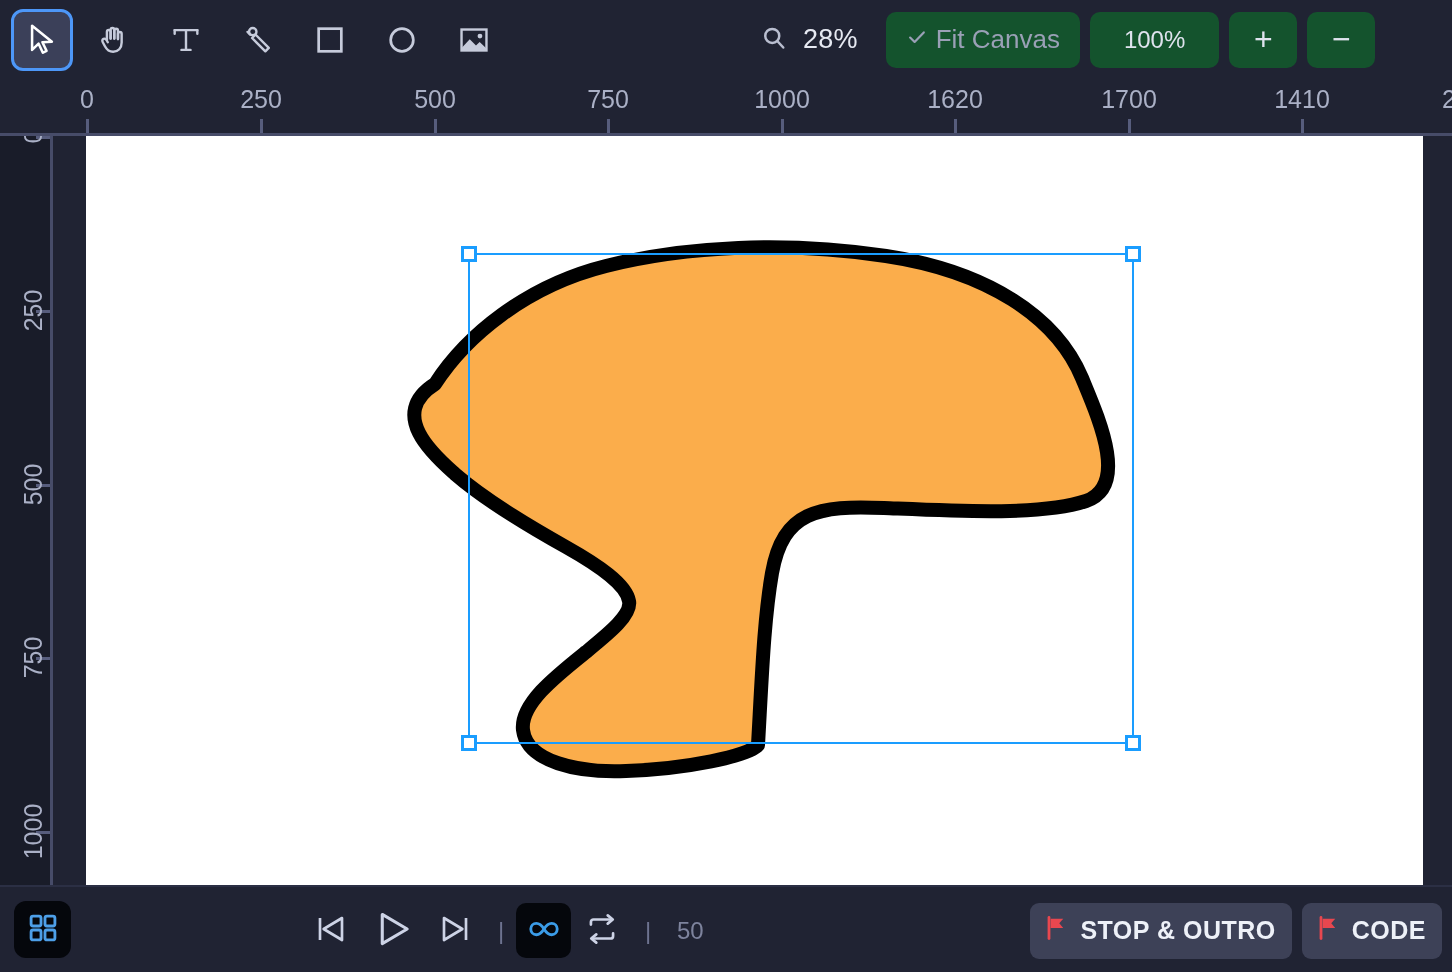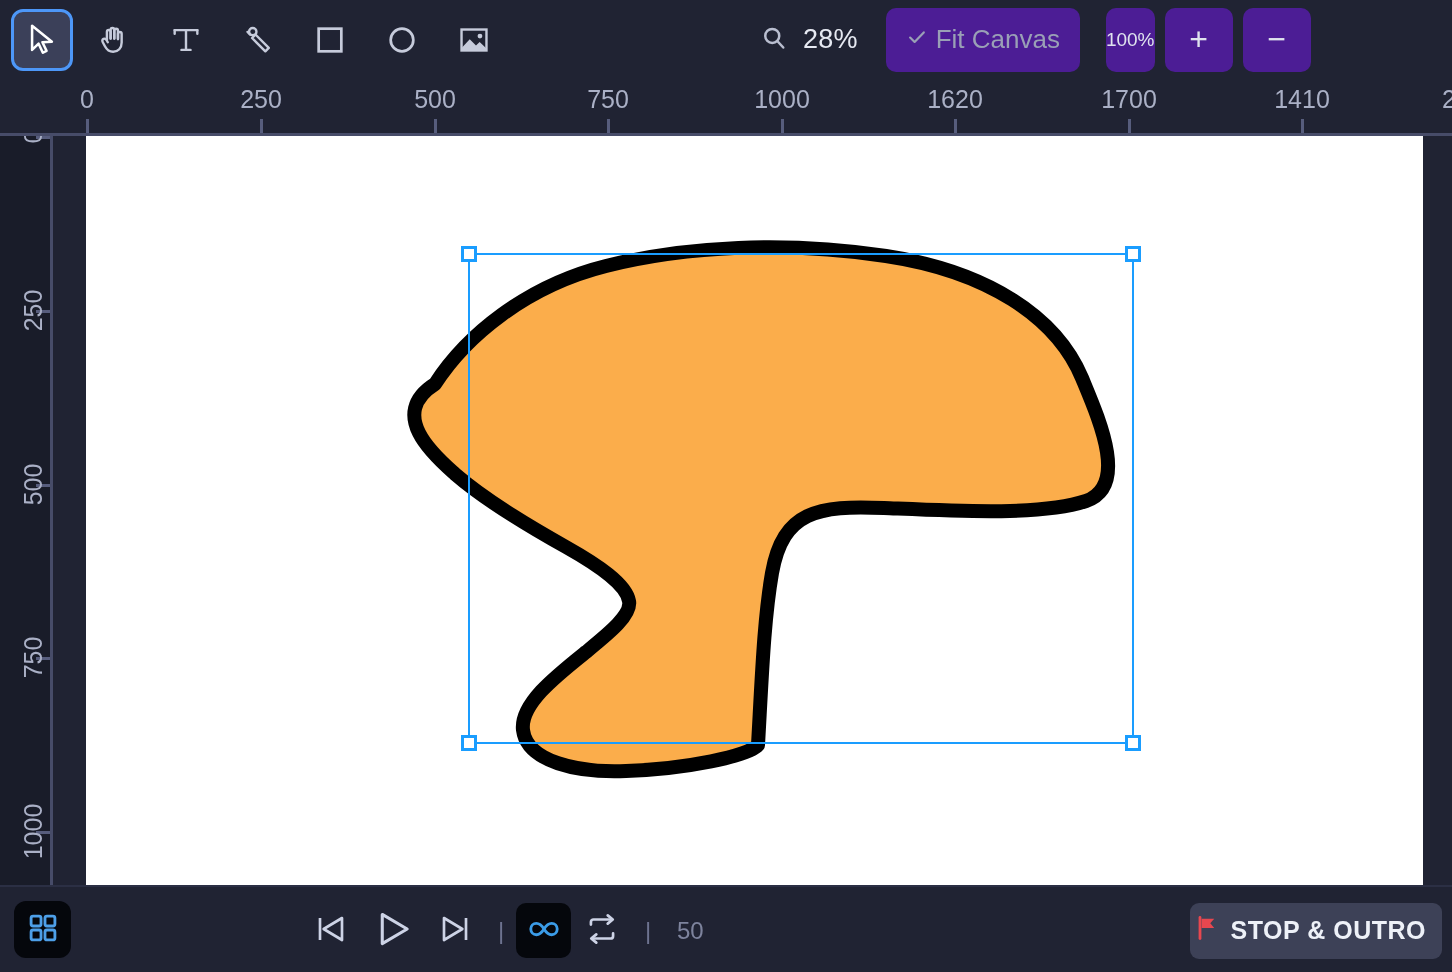--- a/index.html
+++ b/index.html
@@ -44,40 +44,40 @@
     height: 79px;
     display: flex; align-items: center;
   }
   #zoom-level {
     color: #e6e9f2;
     font-size: 27px;
     margin-left: 14px;
     letter-spacing: 0.2px;
   }
   .pill {
-    height: 64px;
+    height: 56px;
     border-radius: 10px;
-    background: #4c1d95;
+    background: #14532d;
     display: flex; align-items: center; justify-content: center;
     cursor: pointer;
     border: none;
     font-family: "Liberation Sans", sans-serif;
   }
   #fit-canvas-btn {
     margin-left: 28px;
     padding: 0 20px;
     color: #9aa0b6;
     font-size: 26px;
     gap: 8px;
   }
   #zoom-100-btn {
-    margin-left: 26px;
-    padding: 0 0;
+    margin-left: 10px;
+    padding: 0 34px;
     color: #dfe3ee;
-    font-size: 19px;
+    font-size: 24px;
   }
   .sq-btn {
     margin-left: 10px;
     width: 68px;
     color: #dfe3ee;
     font-size: 32px;
   }
 
   
   #ruler-h {
@@ -213,21 +213,21 @@
     margin-left: 14px;
   }
   #right-actions {
     position: absolute; right: 10px; top: 0;
     height: 87px;
     display: flex; align-items: center; gap: 10px;
   }
   .action-btn {
     position: relative;
     height: 56px;
-    padding: 0 16px 0 3px;
+    padding: 0 16px 0 12px;
     border-radius: 9px;
     background: #3d4157;
     color: #eef1f8;
     font-size: 25px;
     font-weight: bold;
     letter-spacing: 0.5px;
     display: flex; align-items: center; gap: 10px;
     cursor: pointer;
     border: none;
     font-family: "Liberation Sans", sans-serif;
@@ -479,15 +479,24 @@
       <button class="action-btn">
         <span>
           <svg width="28" height="28" viewBox="0 0 24 24" fill="none">
             <path d="M6 3 V21" stroke="#e8474f" stroke-width="2.4" stroke-linecap="round"></path>
             <path d="M7.4 4 L18.2 4 L14.8 8 L18.2 12 L7.4 12 Z" fill="#e8474f"></path>
           </svg>
         </span>
         <span>STOP &amp; OUTRO</span>
       </button>
 
+      <button class="action-btn">
+        <span>
+          <svg width="28" height="28" viewBox="0 0 24 24" fill="none">
+            <path d="M6 3 V21" stroke="#e8474f" stroke-width="2.4" stroke-linecap="round"></path>
+            <path d="M7.4 4 L18.2 4 L14.8 8 L18.2 12 L7.4 12 Z" fill="#e8474f"></path>
+          </svg>
+        </span>
+        <span>CODE</span>
+      </button>
     </div>
   </div>
 </div>
 
 </body></html>

